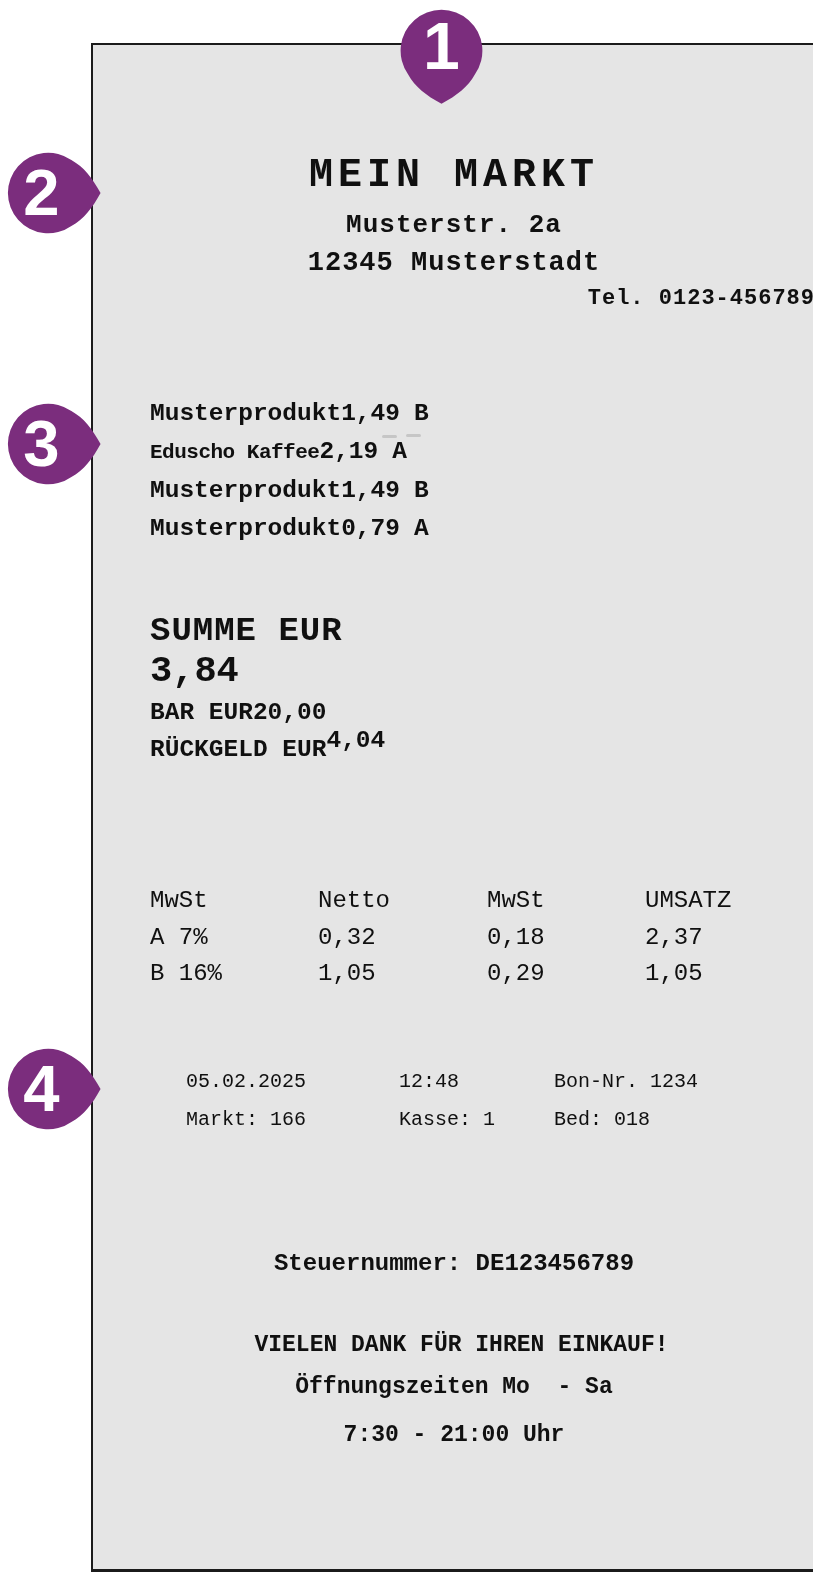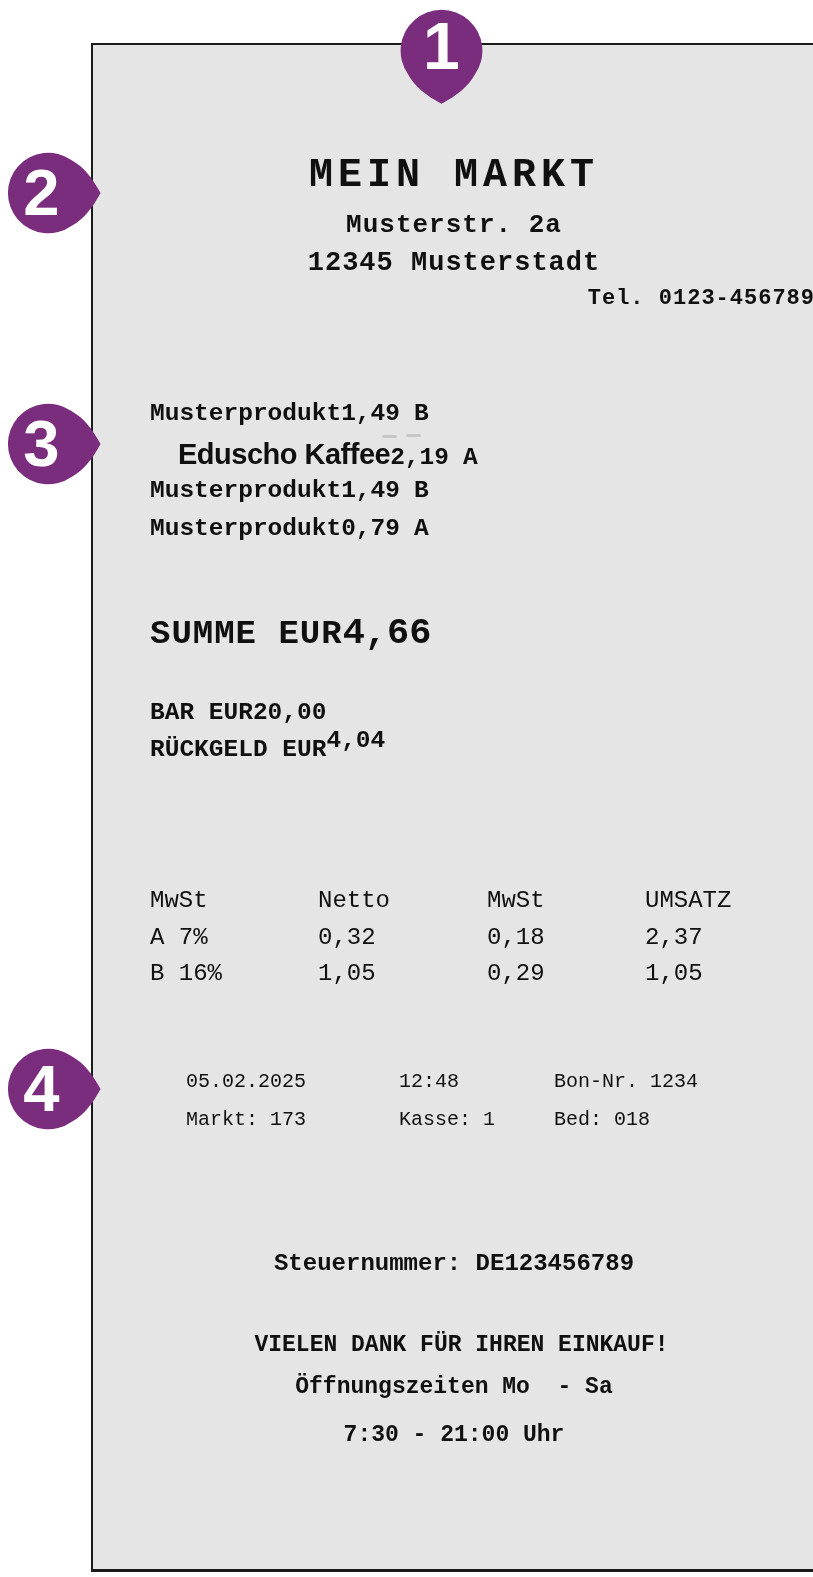--- a/index.html
+++ b/index.html
@@ -22,28 +22,28 @@
   }
   .store-name   { top:108px;  font-size:40px; letter-spacing:5px; }
   .addr1        { top:165px;  font-size:26px; letter-spacing:1px; }
   .addr2        { top:203px;  font-size:27px; letter-spacing:1px; }
   .phone        { top:241px;  font-size:22px; letter-spacing:1px;text-align:right; }
 
   .item-r1 { top:355px; }
   .item-r2 { top:393px; }
   .item-r3 { top:432px; }
   .item-r4 { top:470px; }
-  .brand-name { font-family:Liberation Sans, sans-serif; font-size:29px; letter-spacing:-0.5px;margin-left:28px; }
+  .brand-name { font-family:Liberation Mono, monospace; font-size:21px; letter-spacing:-0.5px; }
   .taxcls { margin-left:14px; }
 
   .artifact { position:absolute; height:3px; background:#c6c6c6; border-radius:2px; }
   .artifact.a1 { left:289px; top:390px; width:15px; }
   .artifact.a2 { left:313px; top:389px; width:15px; }
 
-  .total-row { top:567px; font-size:34px; letter-spacing:1px; }
+  .total-row { top:567px; font-size:34px; letter-spacing:1px;flex-direction:column; }
   .total-amount { font-size:37px; letter-spacing:0; }
 
   .pay-r1 { top:654px; }
   .pay-r2 { top:691px; }
   .raised { position:relative; top:-9px; }
 
   .taxtab-row { position:absolute; left:57px; right:0; font-weight:normal; color:#101010; white-space:pre; font-size:24px; height:30px; }
   .taxtab-head { top:842px; }
   .taxtab-a    { top:879px; }
   .taxtab-b    { top:915px; }
@@ -97,21 +97,21 @@
       <span>Musterprodukt</span>
       <span><span>1,49</span><span class="taxcls">B</span></span>
     </div>
     <div class="line item-r4">
       <span>Musterprodukt</span>
       <span><span>0,79</span><span class="taxcls">A</span></span>
     </div>
 
     <div class="line total-row">
       <span>SUMME EUR</span>
-      <span class="total-amount">4,66</span>
+      <span class="total-amount">3,84</span>
     </div>
 
     <div class="line pay-r1">
       <span>BAR EUR</span>
       <span>20,00</span>
     </div>
     <div class="line pay-r2">
       <span>RÜCKGELD EUR</span>
       <span class="raised">4,04</span>
     </div>
@@ -134,21 +134,21 @@
       <span class="tc tc3">0,29</span>
       <span class="tc tc4">1,05</span>
     </div>
 
     <div class="meta-row meta-r1">
       <span class="tc mc1">05.02.2025</span>
       <span class="tc mc2">12:48</span>
       <span class="tc mc3">Bon-Nr. 1234</span>
     </div>
     <div class="meta-row meta-r2">
-      <span class="tc mc1">Markt: 173</span>
+      <span class="tc mc1">Markt: 166</span>
       <span class="tc mc2">Kasse: 1</span>
       <span class="tc mc3">Bed: 018</span>
     </div>
 
     <div class="centered taxnum">Steuernummer: DE123456789</div>
     <div class="centered thanks">VIELEN DANK FÜR IHREN EINKAUF!</div>
     <div class="centered hours1">Öffnungszeiten Mo  - Sa</div>
     <div class="centered hours2">7:30 - 21:00 Uhr</div>
 
   </div>

